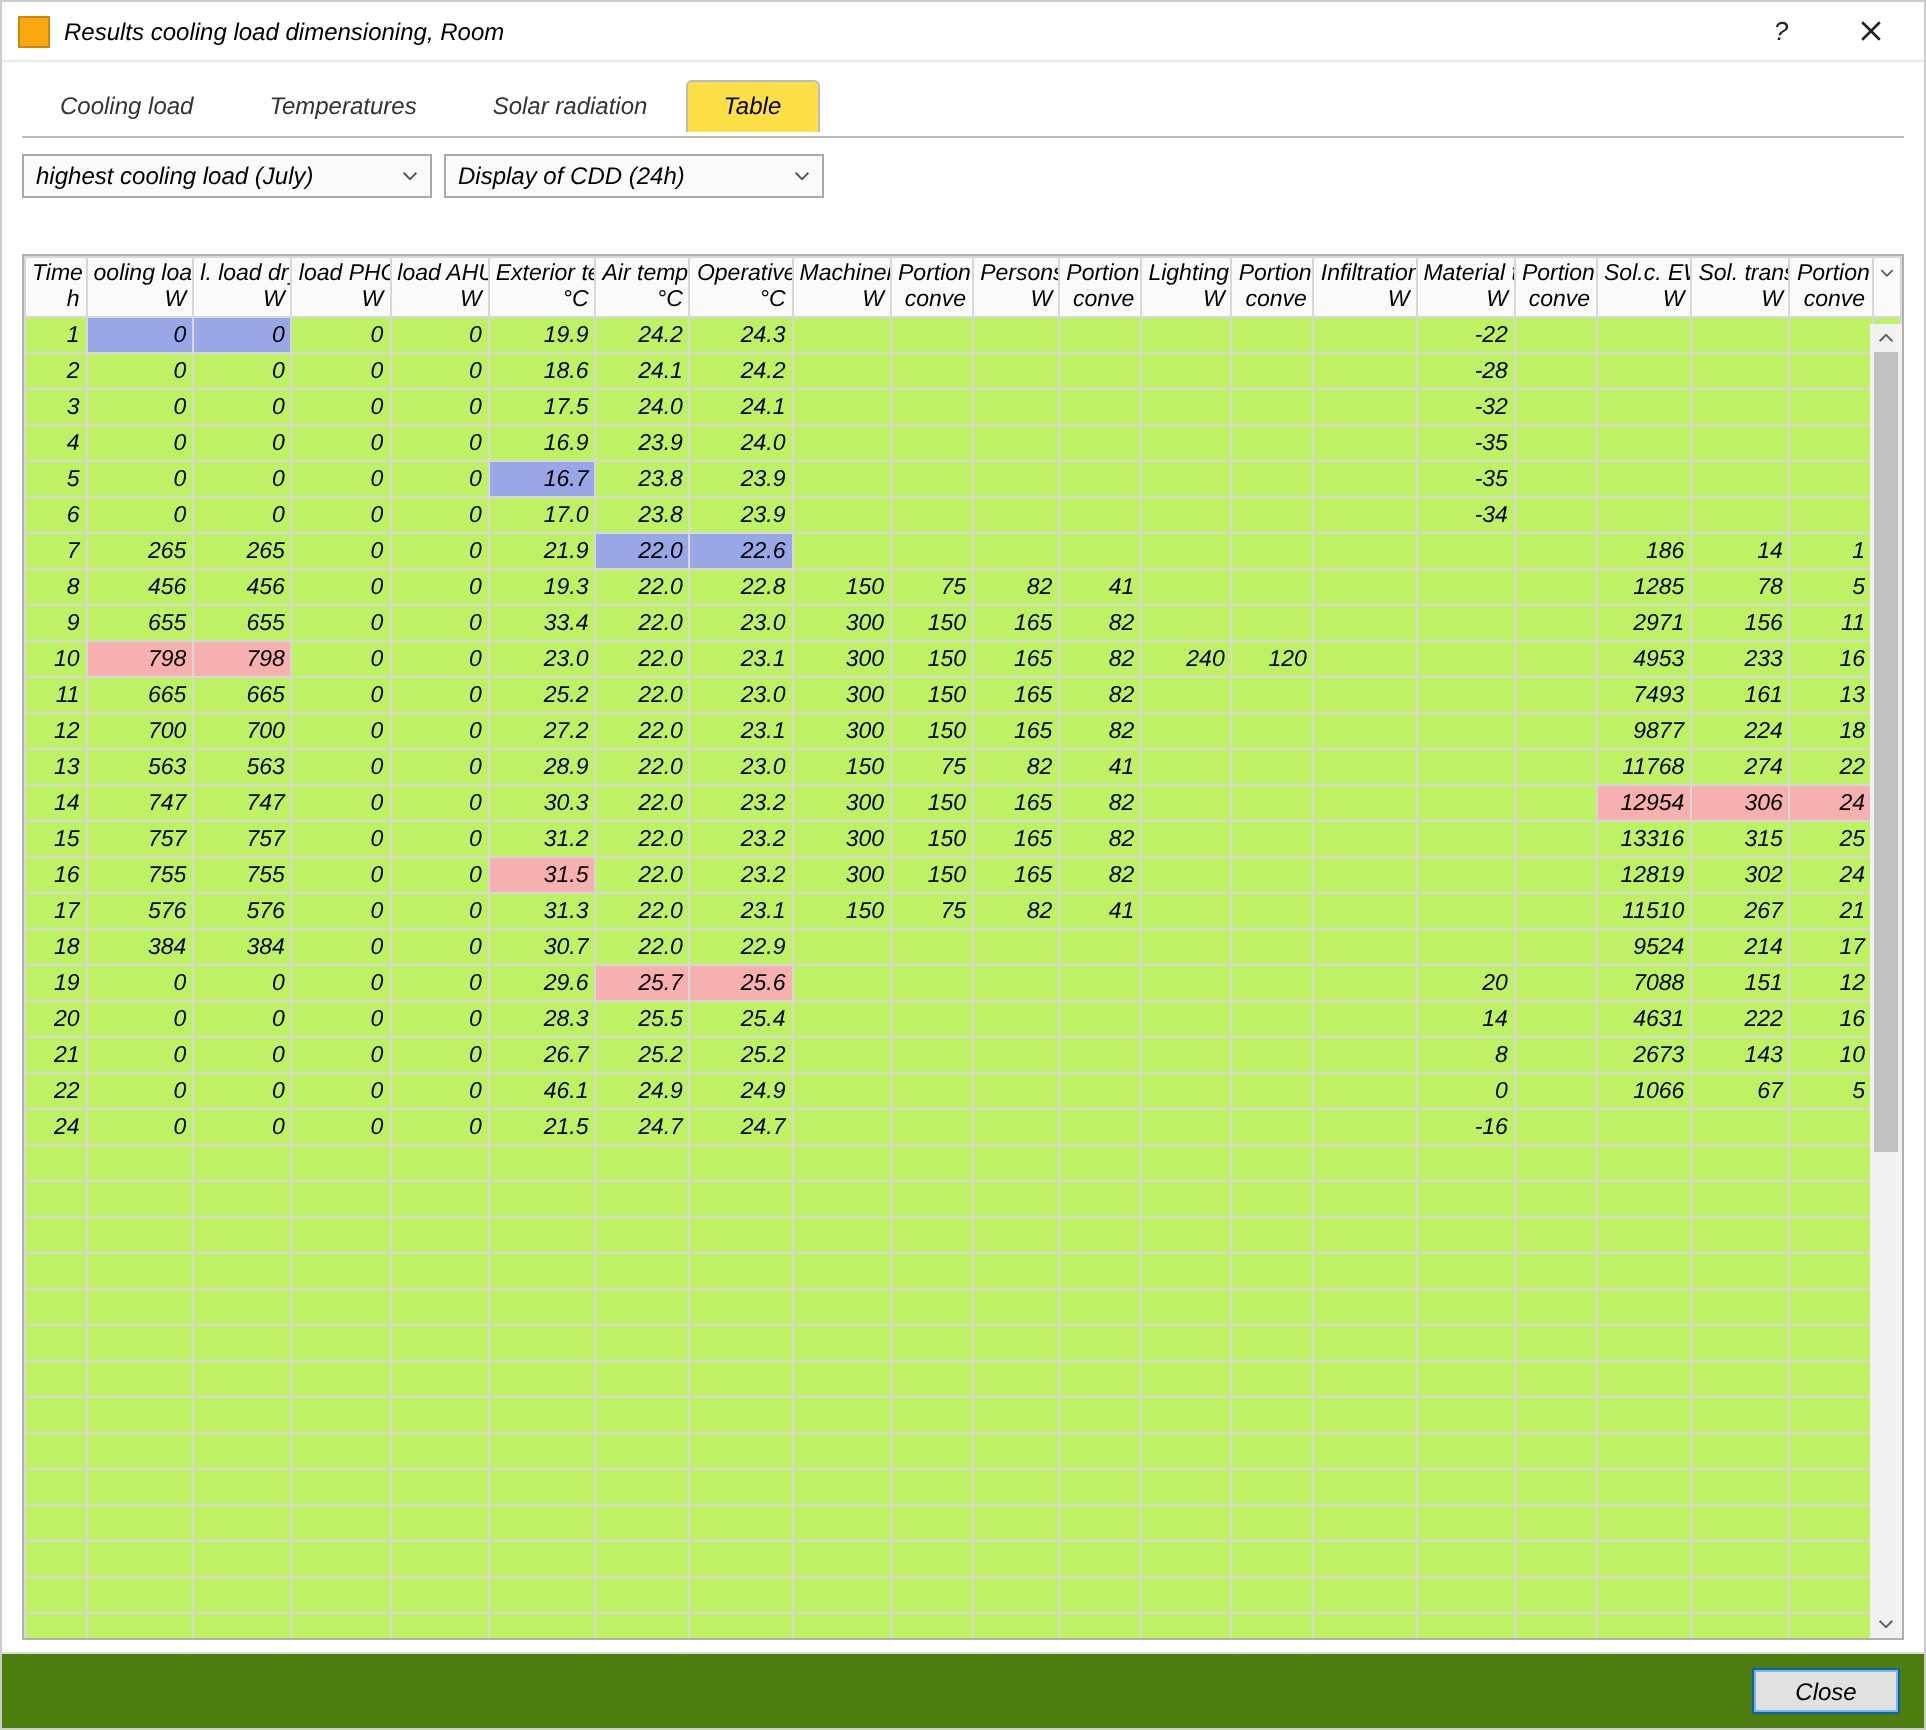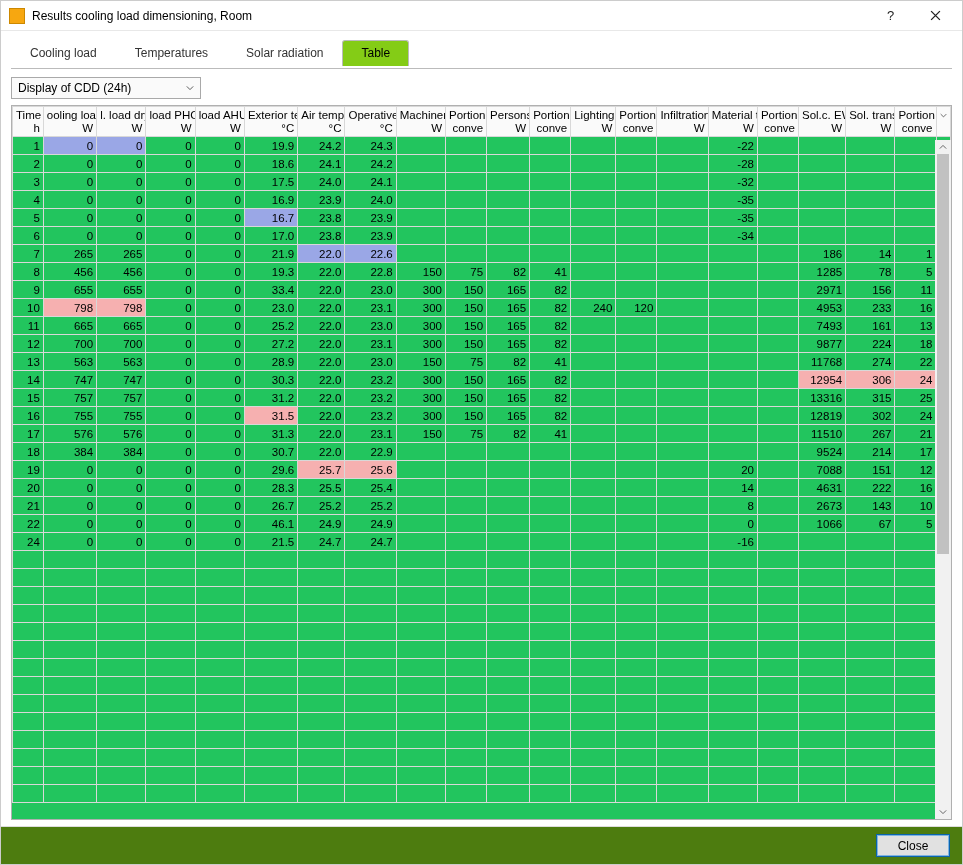--- a/index.html
+++ b/index.html
@@ -13,20 +13,21 @@
     height: 865px;
     overflow: hidden;
   }
   .window {
     width: 963px;
     height: 865px;
     background: #fff;
     border: 1px solid #ccc;
     display: flex;
     flex-direction: column;
+    font-style: italic;
   }
   .titlebar {
     height: 30px;
     display: flex;
     align-items: center;
     padding: 0 4px 0 8px;
     background: #fff;
     border-bottom: 1px solid #e8e8e8;
   }
   .titlebar .app-icon {
@@ -69,21 +70,21 @@
     border: 1px solid transparent;
     border-bottom: none;
     border-radius: 3px 3px 0 0;
     color: #333;
     cursor: default;
     position: relative;
     top: 1px;
   }
   .tab.active {
     border-color: #bbb;
-    background: #84cc16;
+    background: #fde047;
     color: #000;
     z-index: 2;
   }
   .tabstrip-line {
     border-bottom: 1px solid #bbb;
     margin-top: -1px;
   }
   .controls-row {
     display: flex;
     gap: 6px;
@@ -103,23 +104,24 @@
   .combobox .chev {
     width: 16px;
     display: flex;
     align-items: center;
     justify-content: center;
   }
   .combobox .chev svg { width:8px; height:8px; }
   .table-container {
     flex: 1;
     border: 1px solid #b0b0b0;
-    background: #22c55e;
+    background: #bef264;
     overflow: auto;
     position: relative;
+    margin-top: 22px;
   }
   table.data {
     border-collapse: collapse;
     width: 100%;
     table-layout: fixed;
     font-size: 11.5px;
   }
   table.data th, table.data td {
     border: 1px solid #d8d8d8;
     padding: 1px 3px;
@@ -214,20 +216,28 @@
 
     <div class="tabs" id="tabs">
         <div class="tab">Cooling load</div>
         <div class="tab">Temperatures</div>
         <div class="tab">Solar radiation</div>
         <div class="tab active">Table</div>
       </div>
     <div class="tabstrip-line"></div>
 
     <div class="controls-row">
+      <div class="combobox" style="width:205px">
+        <span>highest cooling load (July)</span>
+        <span class="chev">
+          <svg viewBox="0 0 10 10">
+              <path d="M1 3 L5 7 L9 3" stroke="#555" stroke-width="1.2" fill="none"></path>
+            </svg>
+        </span>
+      </div>
       <div class="combobox" style="width:190px">
         <span>Display of CDD (24h)</span>
         <span class="chev">
           <svg viewBox="0 0 10 10">
               <path d="M1 3 L5 7 L9 3" stroke="#555" stroke-width="1.2" fill="none"></path>
             </svg>
         </span>
       </div>
     </div>
 

